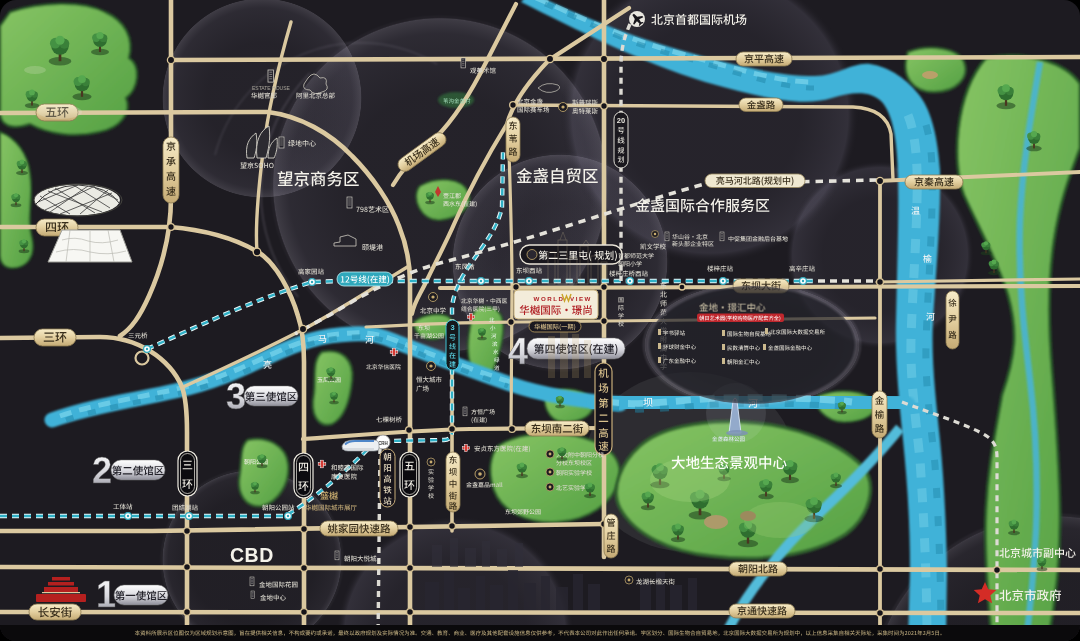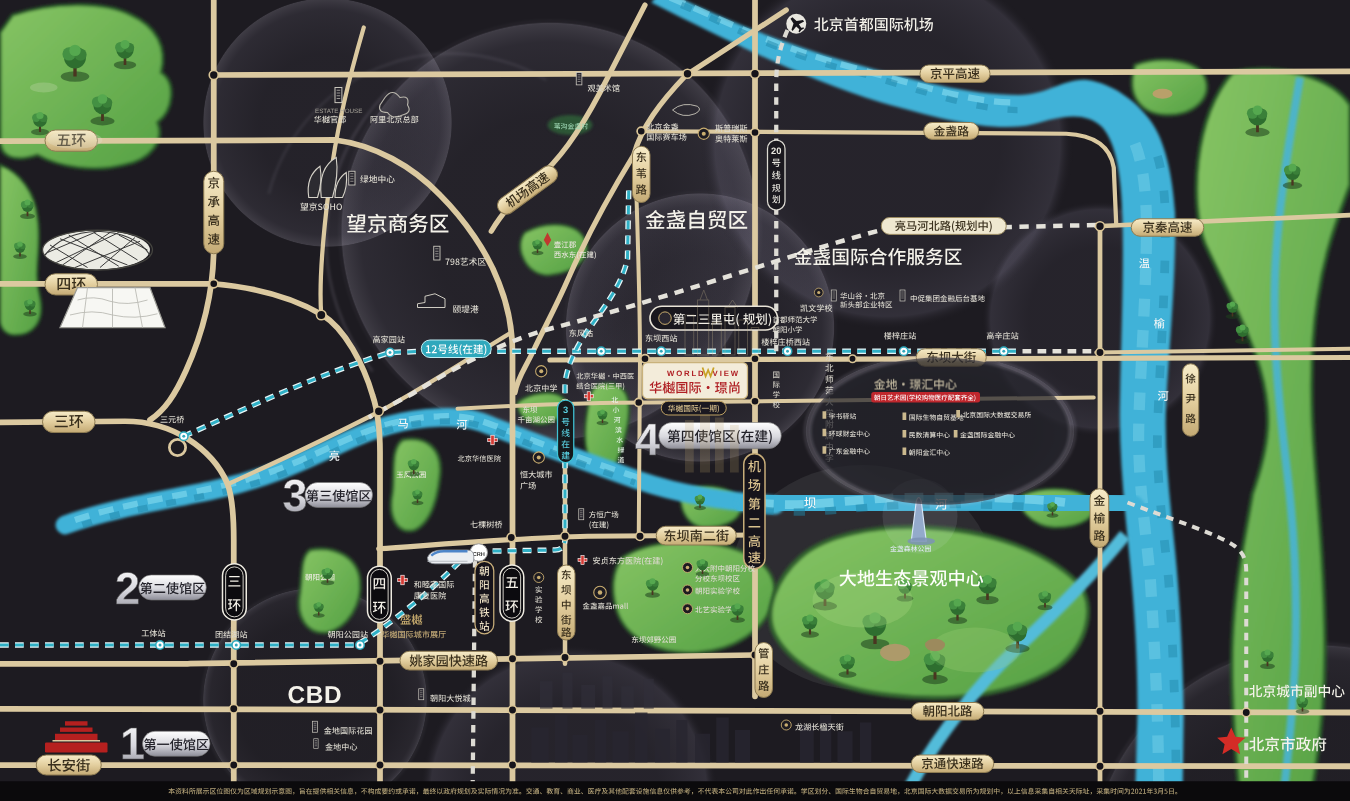--- a/index.html
+++ b/index.html
@@ -1,17 +1,17 @@
 <!DOCTYPE html>
 <html><head>
 <meta charset="utf-8">
 <style>
   html,body{margin:0;padding:0;background:#000;}
   #map{width:1080px;height:641px;position:relative;overflow:hidden;
-       font-family:"Liberation Sans", sans-serif;}
+       font-family:"Liberation Sans", sans-serif;border-radius:16px;}
   svg{display:block}
   text{font-family:"Liberation Sans", sans-serif;}
 </style>
 </head>
 <body>
 <div id="map">
 <svg width="1080" height="641" viewBox="0 0 1080 641" xmlns="http://www.w3.org/2000/svg">
 <defs>
   <radialGradient id="bub" cx="50%" cy="50%" r="50%">
     <stop offset="70%" stop-color="#8b8598" stop-opacity="0.04"></stop>

